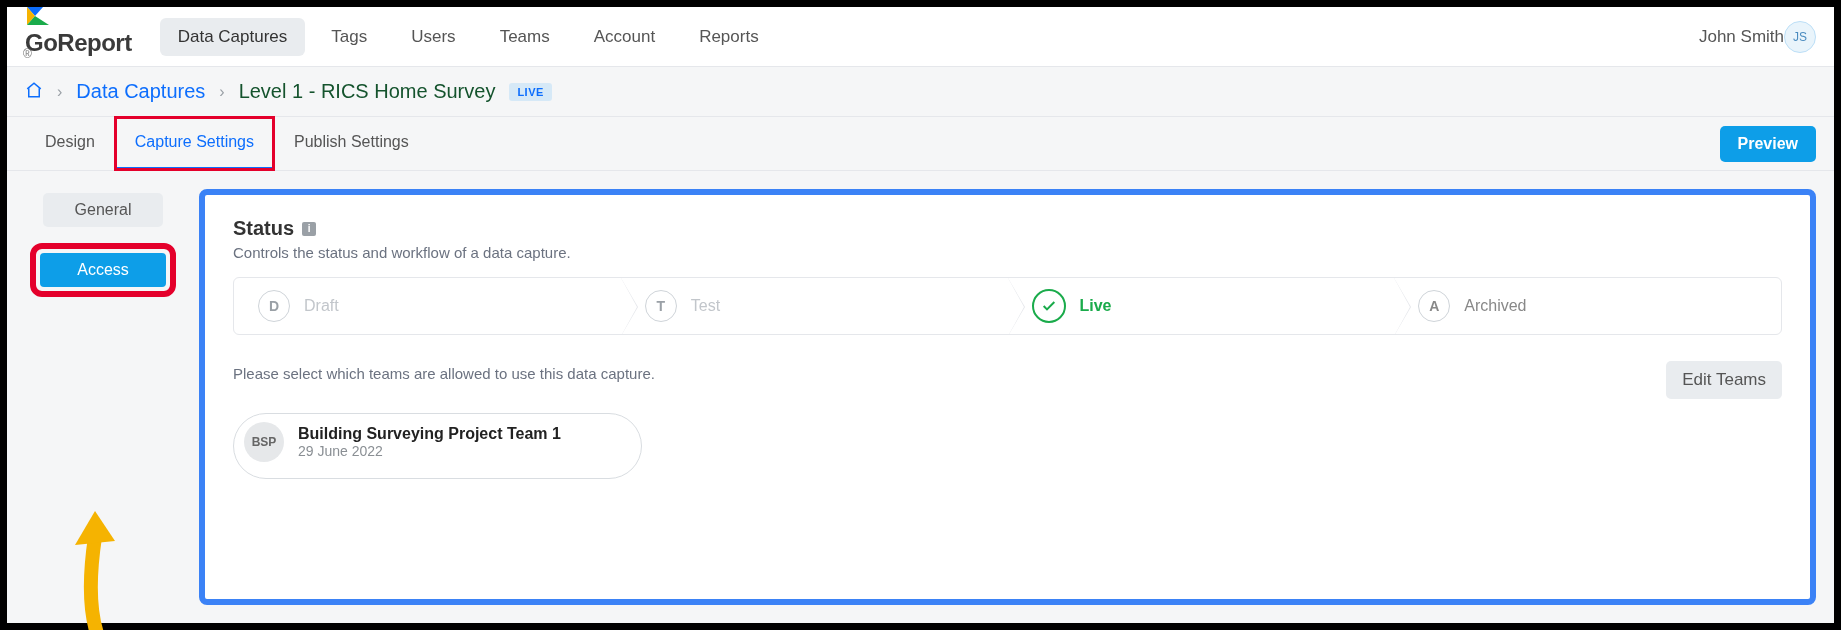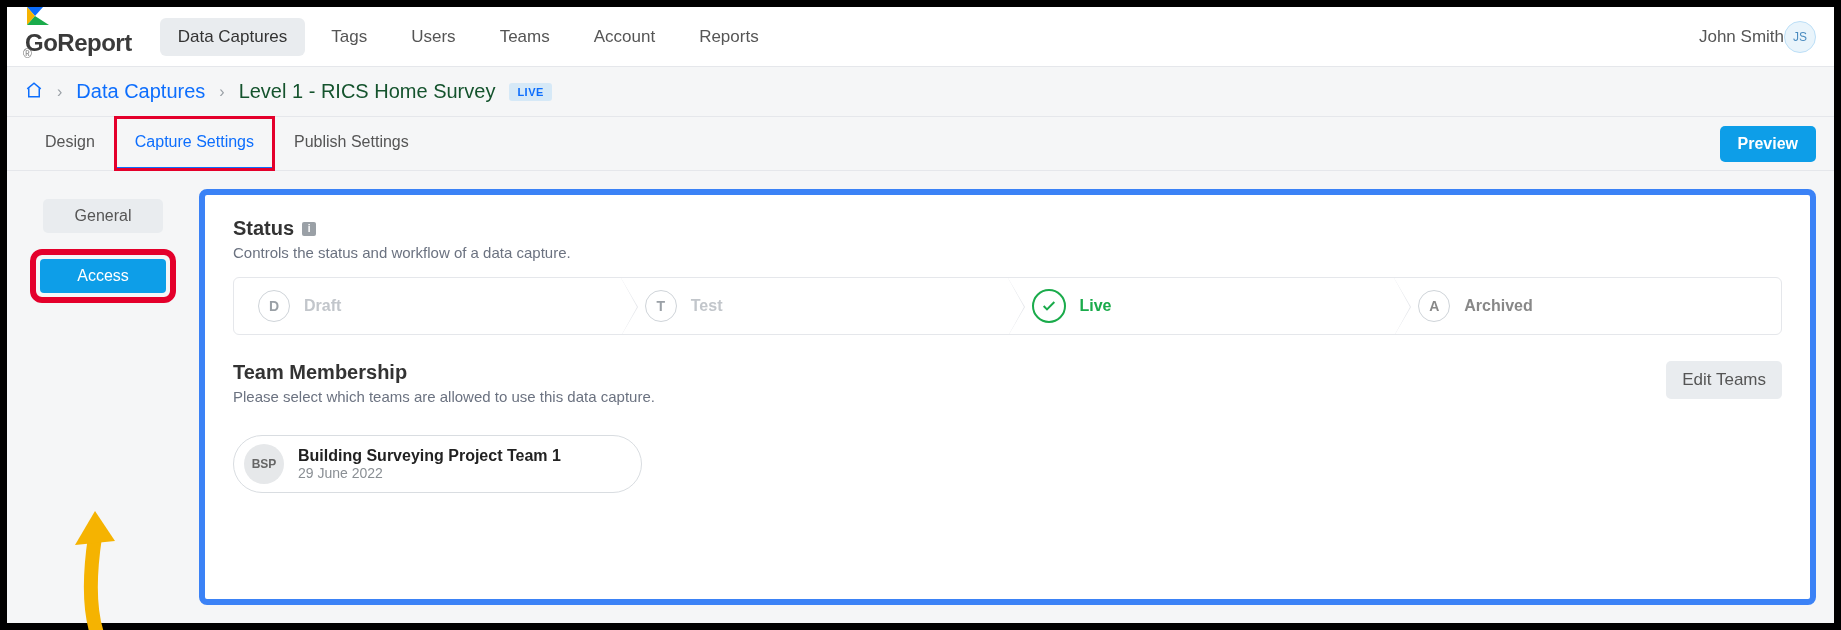--- a/index.html
+++ b/index.html
@@ -31,50 +31,50 @@
   .tabs-row { height:54px; display:flex; align-items:center; padding:0 18px; border-bottom:1px solid #e5e7eb; background:#f5f6f7; }
   .tab { padding:16px 20px; font-size:16px; color:#555; cursor:pointer; border-bottom:3px solid transparent; }
   .tab.active { color:#0d6efd; border-bottom-color:#0d6efd; }
   .tab-highlight-red { outline:3px solid #e4002b; outline-offset:-2px; position:relative; z-index:2;}
   .preview-btn { margin-left:auto; background:#0d9ee8; color:#fff; border:none; padding:9px 18px; border-radius:5px; font-size:16px; font-weight:600; cursor:pointer; }
 
   
   .content { flex:1; padding:18px; display:flex; gap:18px; position:relative; }
   .sidebar { width:156px; display:flex; flex-direction:column; gap:12px; position:relative; z-index:2;}
   .side-btn { width:120px; margin:0 auto; padding:8px 0; text-align:center; border-radius:5px; font-size:16px; cursor:pointer;}
-  .side-general { background:#e9ecef; color:#555; margin-top:10px;}
+  .side-general { background:#e9ecef; color:#555; margin-top:4px;}
   .side-access-wrap { outline:6px solid #e4002b; border-radius:6px; padding:4px; width:134px; margin:10px auto 0; }
   .side-access { background:#0d9ee8; color:#fff; width:100%; padding:8px 0; text-align:center; border-radius:4px; font-size:16px; cursor:pointer;}
 
   .main-panel { flex:1; background:#fff; border:6px solid #3b82f6; border-radius:8px; padding:22px 28px; }
   .sect-title { font-size:20px; font-weight:600; color:#333; display:flex; align-items:center; gap:8px; }
   .info-icon { width:14px; height:14px; background:#9aa0a6; color:#fff; font-size:10px; display:inline-flex; align-items:center; justify-content:center; border-radius:2px; font-weight:700;}
   .sect-desc { font-size:15px; color:#6b7280; margin:4px 0 16px; }
 
   .status-strip { display:flex; border:1px solid #e5e7eb; border-radius:6px; height:58px; overflow:hidden; }
   .status-step { flex:1; display:flex; align-items:center; gap:14px; padding-left:24px; position:relative; }
   .status-step:not(:last-child)::after{
     content:""; position:absolute; right:-16px; top:0; width:0; height:0;
     border-top:29px solid transparent; border-bottom:29px solid transparent; border-left:16px solid #fff; z-index:2;
   }
   .status-step:not(:last-child)::before{
     content:""; position:absolute; right:-17px; top:0; width:0; height:0;
     border-top:29px solid transparent; border-bottom:29px solid transparent; border-left:17px solid #e5e7eb; z-index:1;
   }
   .step-circle { width:32px; height:32px; border:1px solid #cfd4d9; border-radius:50%; display:flex; align-items:center; justify-content:center; font-size:14px; color:#9aa0a6; font-weight:600;}
-  .step-label { font-size:16px; color:#c2c6cb; font-weight:700;}
+  .step-label { font-size:16px; color:#c2c6cb; font-weight:400;}
   .status-step.live .step-circle{ border:2px solid #1aab4b; color:#1aab4b; width:34px; height:34px;}
   .status-step.live .step-label{ color:#1aab4b; font-weight:600;}
   .status-step.arch .step-label{ color:#888;}
   .status-step.arch .step-circle{ color:#888;}
 
   .team-sect { margin-top:26px; }
   .team-head-row { display:flex; align-items:flex-start; }
   .edit-teams { margin-left:auto; background:#e9ecef; border:none; color:#555; padding:9px 16px; border-radius:5px; font-size:17px; cursor:pointer; }
-  .team-chip { display:inline-flex; align-items:center; gap:14px; border:1px solid #d9dde1; border-radius:999px; padding:8px 80px 8px 10px; margin-top:14px; }
+  .team-chip { display:inline-flex; align-items:center; gap:14px; border:1px solid #d9dde1; border-radius:999px; padding:8px 80px 16px 10px; margin-top:14px; }
   .team-av { width:40px; height:40px; border-radius:50%; background:#e6e8ea; color:#666; font-size:12px; font-weight:700; display:flex; align-items:center; justify-content:center; }
   .team-name { font-size:16px; font-weight:700; color:#222; }
   .team-date { font-size:14px; color:#8a8f94; }
 
   
   .arrow-annot { position:absolute; left:60px; top:336px; width:90px; height:180px; z-index:3; pointer-events:none;}
 </style>
 </head>
 <body>
 
@@ -166,21 +166,20 @@
           </div>
           <div class="status-step arch">
             <div class="step-circle">A</div>
             <div class="step-label">Archived</div>
           </div>
         </div>
 
         <div class="team-sect">
           <div class="team-head-row">
             <div>
-              <div class="sect-title">Team Membership</div>
               <div class="sect-desc">Please select which teams are allowed to use this data capture.</div>
             </div>
             <button class="edit-teams">Edit Teams</button>
           </div>
           <div class="team-chip">
             <div class="team-av">BSP</div>
             <div>
               <div class="team-name">Building Surveying Project Team 1</div>
               <div class="team-date">29 June 2022</div>
             </div>

